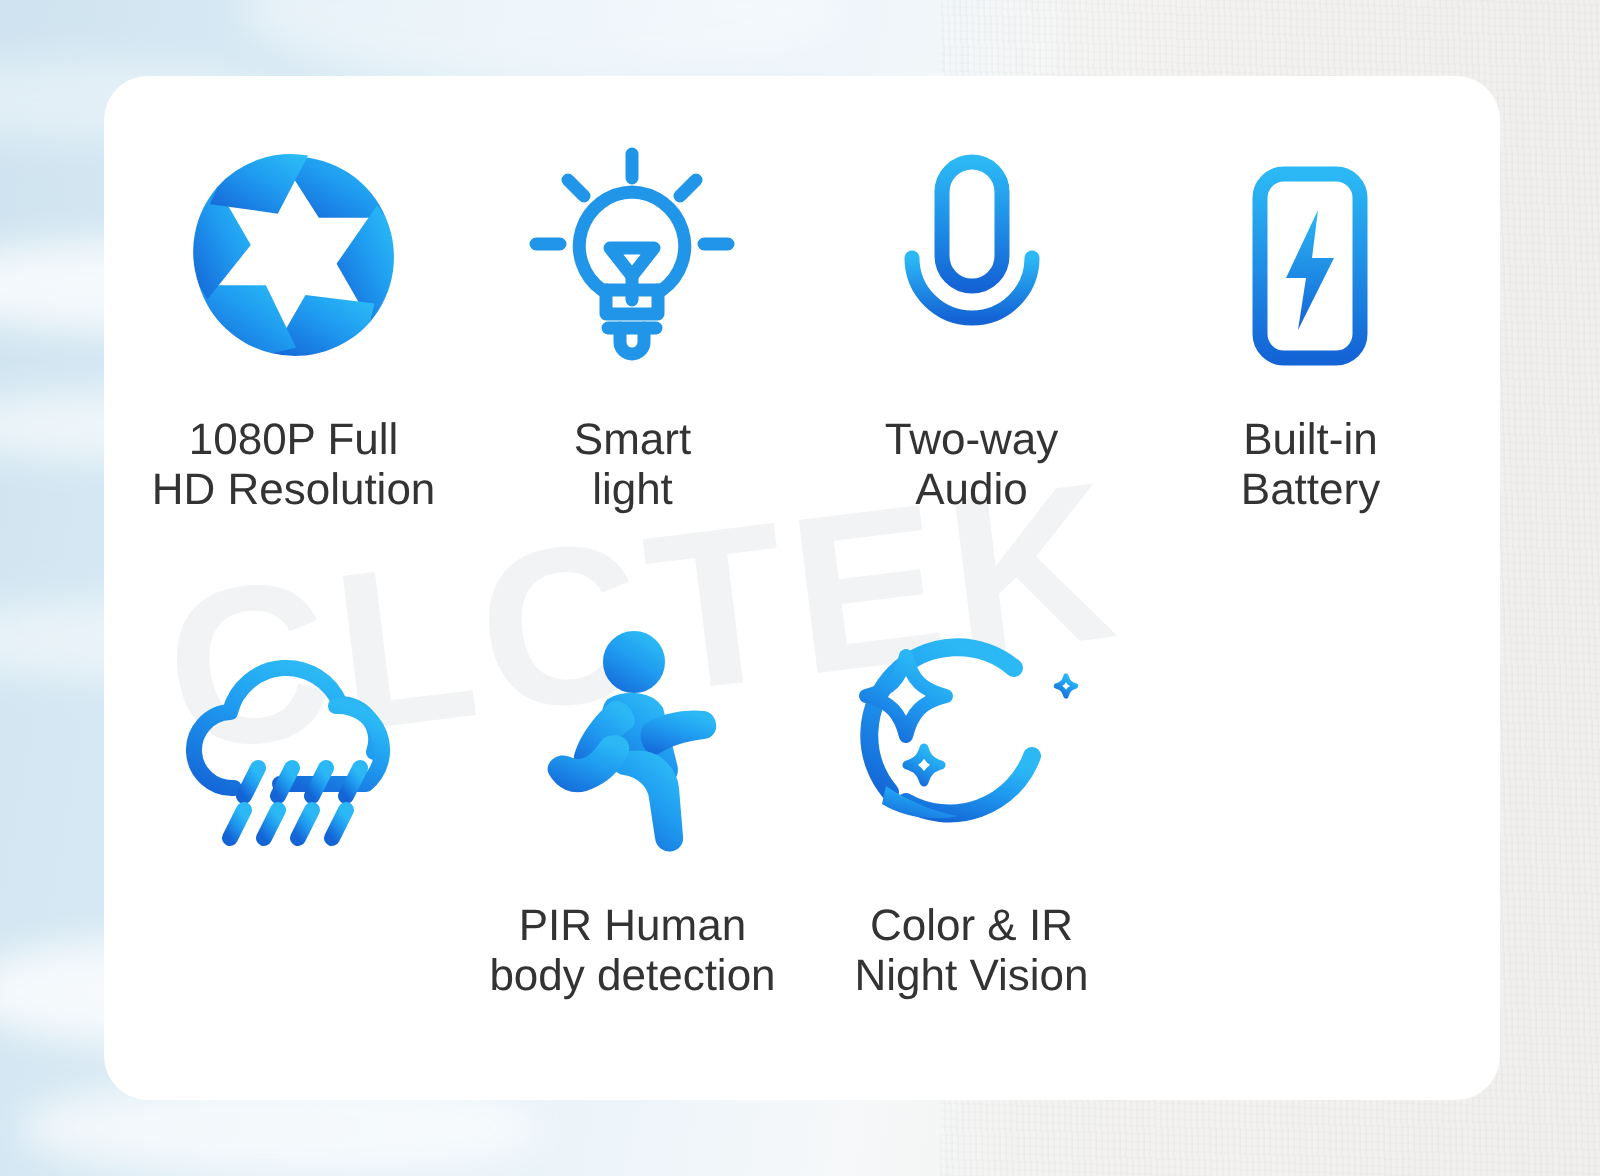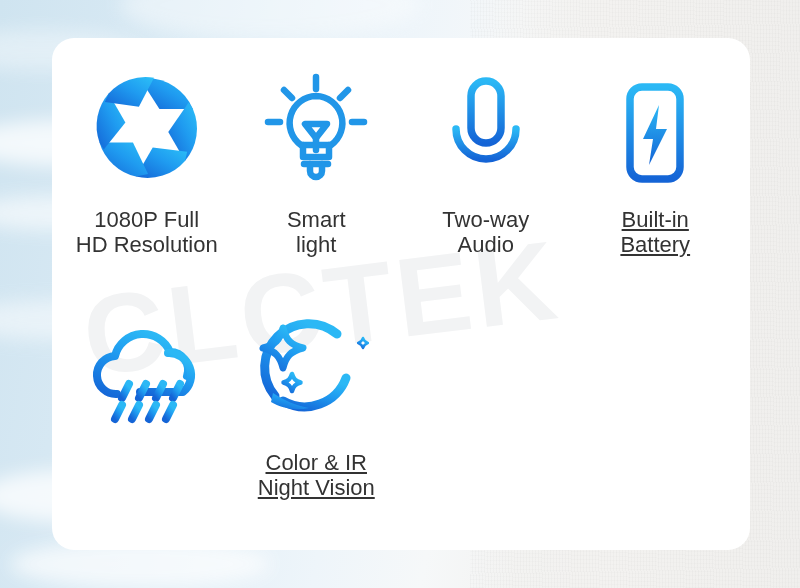--- a/index.html
+++ b/index.html
@@ -92,21 +92,21 @@
   }
   .label {
     margin-top:16px;
     text-align:center;
     font-size:22px;
     line-height:1.12;
     color:#333333;
     white-space:pre-line;
   }
   .cell.row2 .icon-wrap { height:130px; }
-  .cell.row2 .label { margin-top:14px;text-decoration:underline; }
+  .cell.row2 .label { margin-top:14px; }
   svg { display:block; overflow:visible; }
 </style>
 </head>
 <body>
 
 <div class="bg-layer">
   <div class="cloud-wisp w6"></div>
   <div class="cloud-wisp w7"></div>
   <div class="cloud-wisp w1"></div>
   <div class="cloud-wisp w2"></div>
@@ -230,20 +230,42 @@
 
             <line x1="38" y1="89" x2="31" y2="103"></line>
             <line x1="55" y1="89" x2="48" y2="103"></line>
             <line x1="72" y1="89" x2="65" y2="103"></line>
             <line x1="89" y1="89" x2="82" y2="103"></line>
           </g>
         </svg>
       </div>
     </div>
 
+    <div class="cell row2">
+      <div class="icon-wrap">
+        <svg width="112" height="116" viewBox="0 0 112 116">
+          <g fill="url(#gblue2)" stroke="url(#gblue2)" stroke-width="1">
+
+            <circle cx="57" cy="17" r="15"></circle>
+
+            <path d="M44 36 C53 31 66 32 71 40 L78 68 C80 75 74 80 69 77 L48 62 C42 57 39 42 44 36 Z"></path>
+
+            <path d="M63 48 C72 43 82 41 92 42 C99 43 100 54 92 55 C84 56 76 58 70 62 C64 66 57 54 63 48 Z"></path>
+
+            <path d="M45 38 C38 44 31 53 28 62 C25 70 34 76 39 69 C44 61 49 54 55 50 C61 46 51 33 45 38 Z"></path>
+
+            <path d="M62 62 C70 63 78 70 79 80 L81 104 C82 113 69 114 68 105 L65 85 C64 78 58 74 52 73 C44 72 45 60 62 62 Z"></path>
+
+            <path d="M53 64 C49 72 42 78 33 81 C26 83 19 80 15 73 C12 68 19 62 25 65 C31 68 36 64 40 58 C45 50 58 55 53 64 Z"></path>
+          </g>
+        </svg>
+      </div>
+      <div class="label">PIR Human
+body detection</div>
+    </div>
 
     <div class="cell row2">
       <div class="icon-wrap">
         <svg width="126" height="112" viewBox="0 0 126 112">
 
           <g fill="none" stroke="url(#gblue2)" stroke-width="9" stroke-linecap="round">
             <path d="M84 18 A44 44 0 0 0 22 80"></path>
             <path d="M93 62 A44 44 0 0 1 30 85"></path>
           </g>
 

